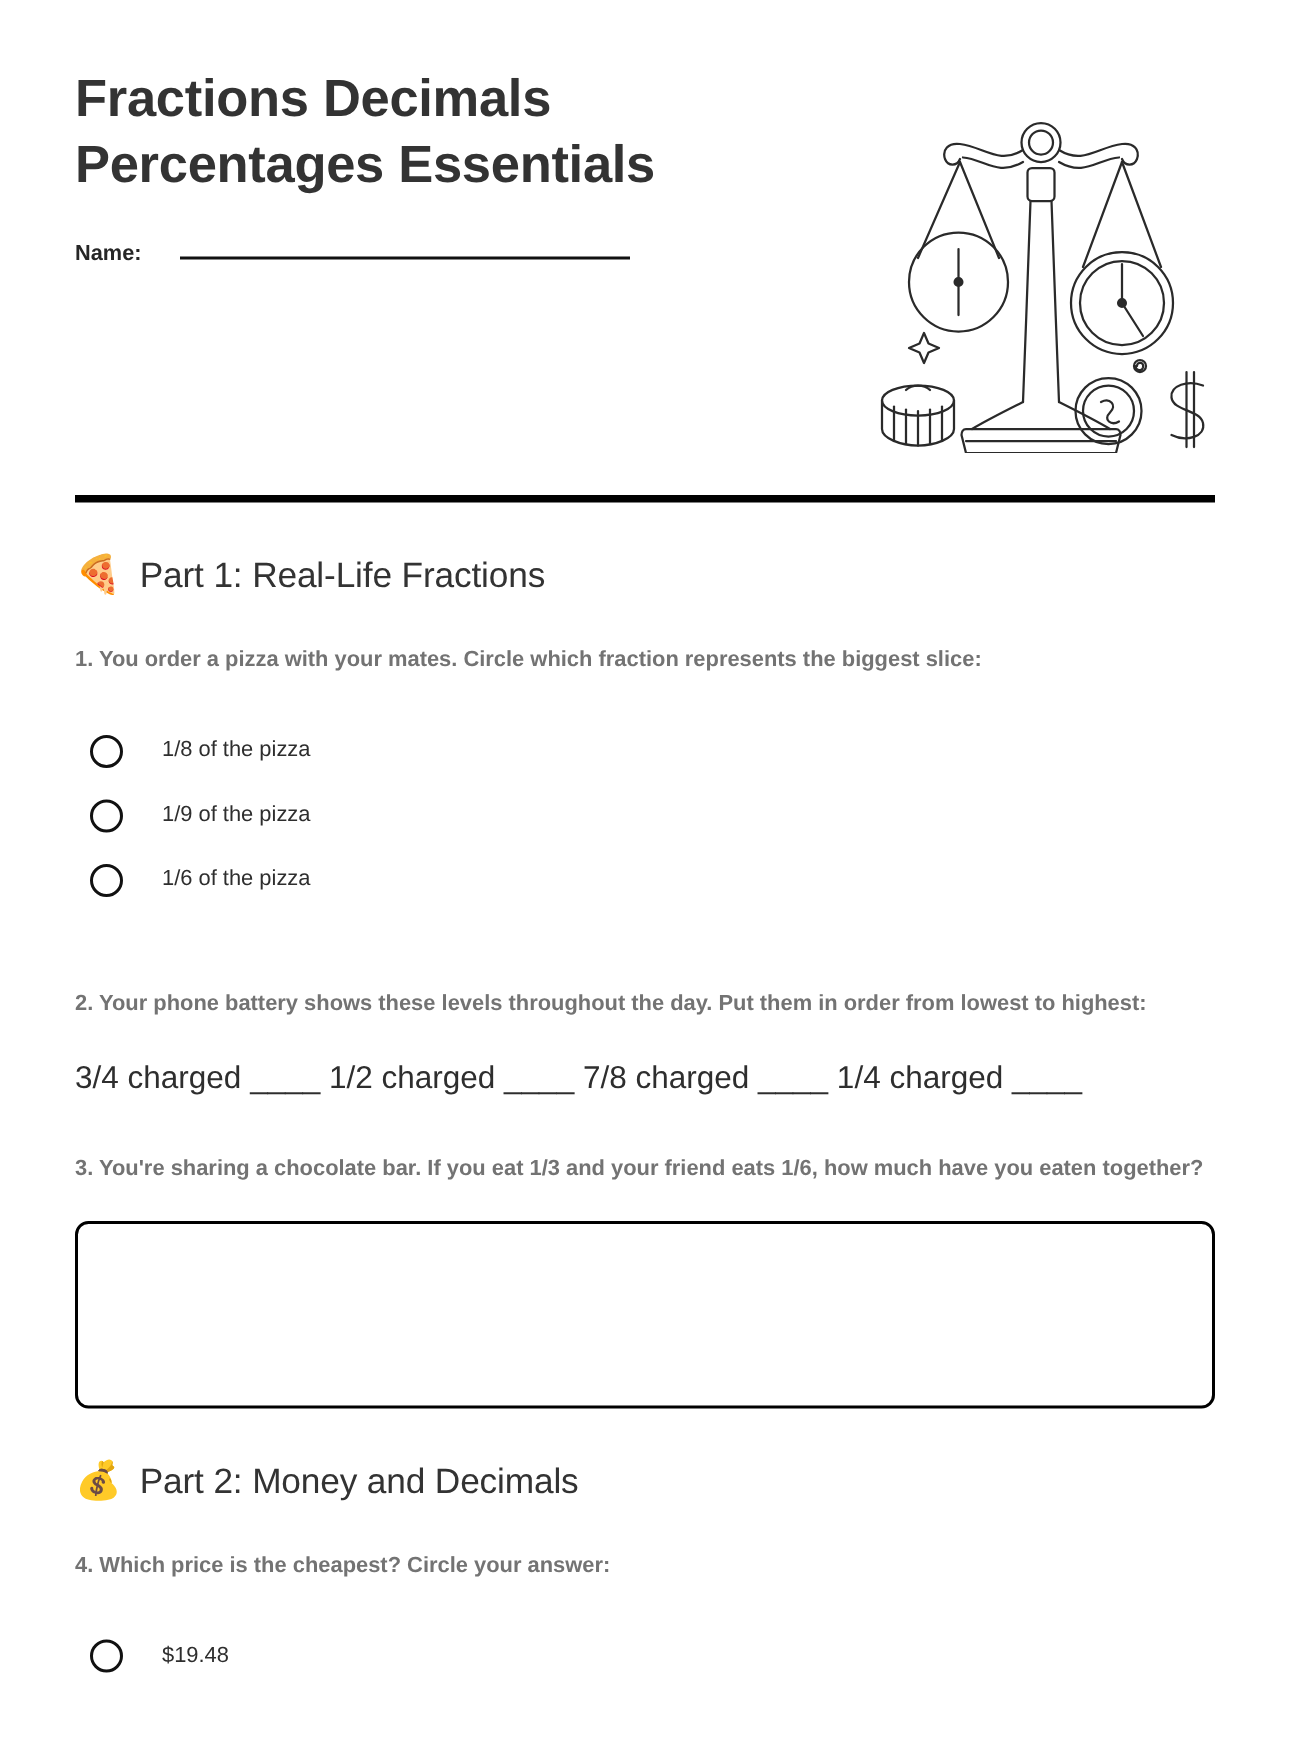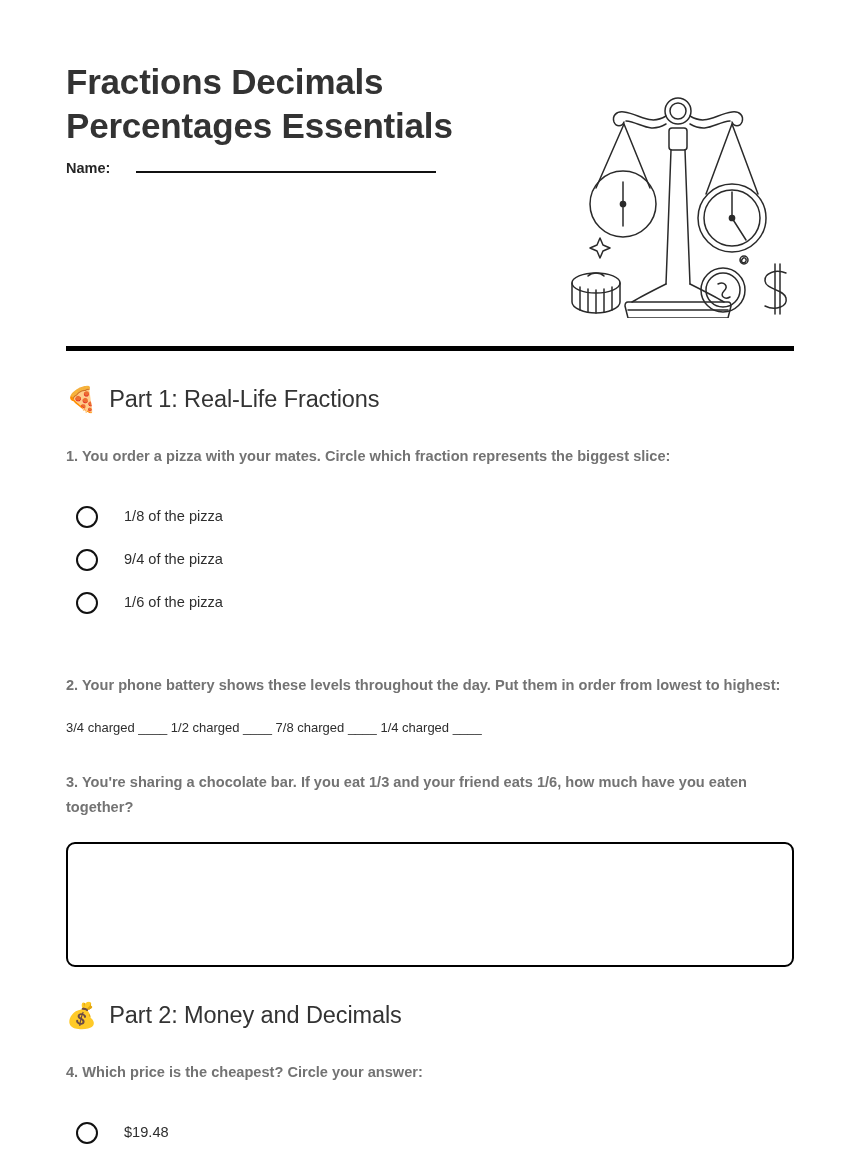--- a/index.html
+++ b/index.html
@@ -14,42 +14,42 @@
     overflow: hidden;
     font-family: "Liberation Sans", sans-serif;
     color: #2b2b2b;
     position: relative;
   }
 
   .page {
     position: relative;
     width: 860px;
     height: 1161px;
-    padding: 16px;
+    padding: 0;
   }
 
   
   .header {
     position: relative;
     padding: 44px 50px 0 50px;
     height: 330px;
   }
   .title {
     font-size: 35px;
     font-weight: bold;
     line-height: 1.26;
     letter-spacing: -0.2px;
     color: #333333;
     max-width: 470px;
     margin: 0;
   }
   .title .line { display: block; }
 
   .fields {
-    margin-top: 10px;
+    margin-top: 26px;
     max-width: 430px;
   }
   .field-row {
     display: flex;
     align-items: baseline;
     height: 47px;
   }
   .field-label {
     font-size: 14.5px;
     font-weight: bold;
@@ -133,21 +133,21 @@
     background: #ffffff;
   }
   .option-label {
     font-size: 14.6px;
     color: #2e2e2e;
     margin-left: 26px;
     line-height: 1;
   }
 
   .inline-answer {
-    font-size: 13px;
+    font-size: 21px;
     color: #2e2e2e;
     margin-top: 20px;
     line-height: 1.6;
   }
 
   .answer-box {
     margin-top: 22px;
     height: 125px;
     border: 2.6px solid #000000;
     border-radius: 9px;
@@ -252,21 +252,21 @@
     </div>
 
     <div class="question">1. You order a pizza with your mates. Circle which fraction represents the biggest slice:</div>
     <div class="options">
       <div class="option">
         <span class="radio"></span>
         <span class="option-label">1/8 of the pizza</span>
       </div>
       <div class="option">
         <span class="radio"></span>
-        <span class="option-label">9/4 of the pizza</span>
+        <span class="option-label">1/9 of the pizza</span>
       </div>
       <div class="option">
         <span class="radio"></span>
         <span class="option-label">1/6 of the pizza</span>
       </div>
     </div>
 
     <div class="spacer-lg"></div>
 
     <div class="question">2. Your phone battery shows these levels throughout the day. Put them in order from lowest to highest:</div>

